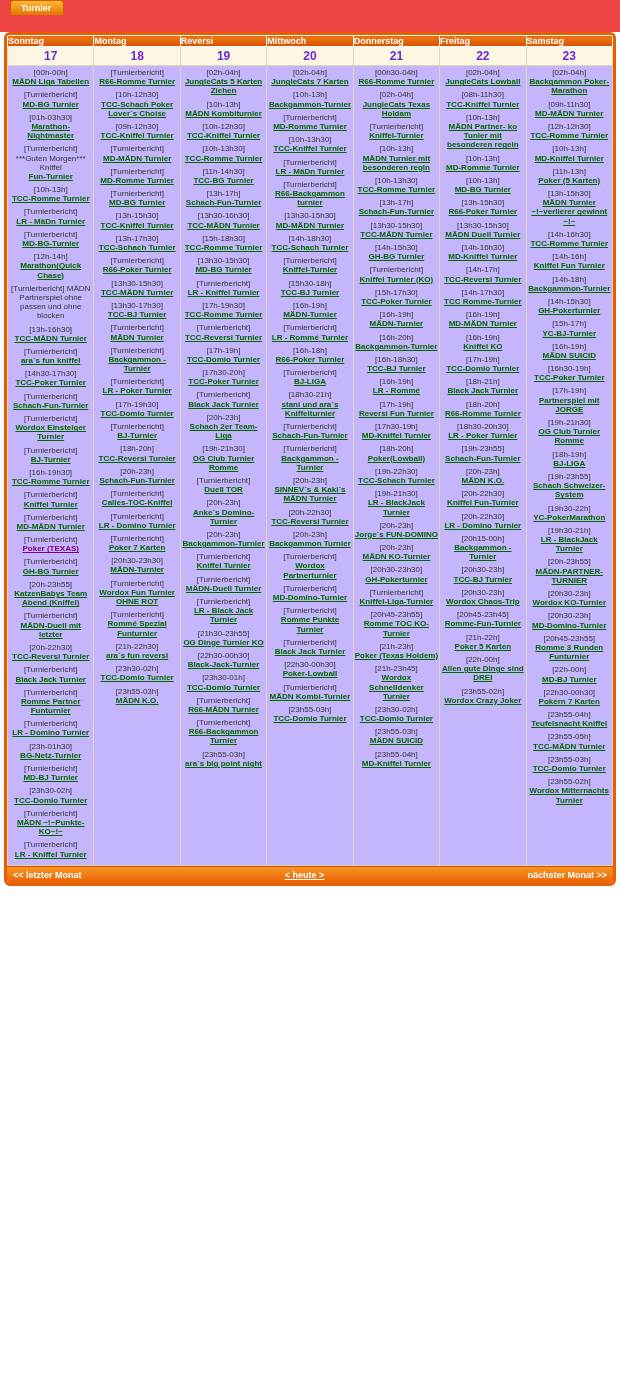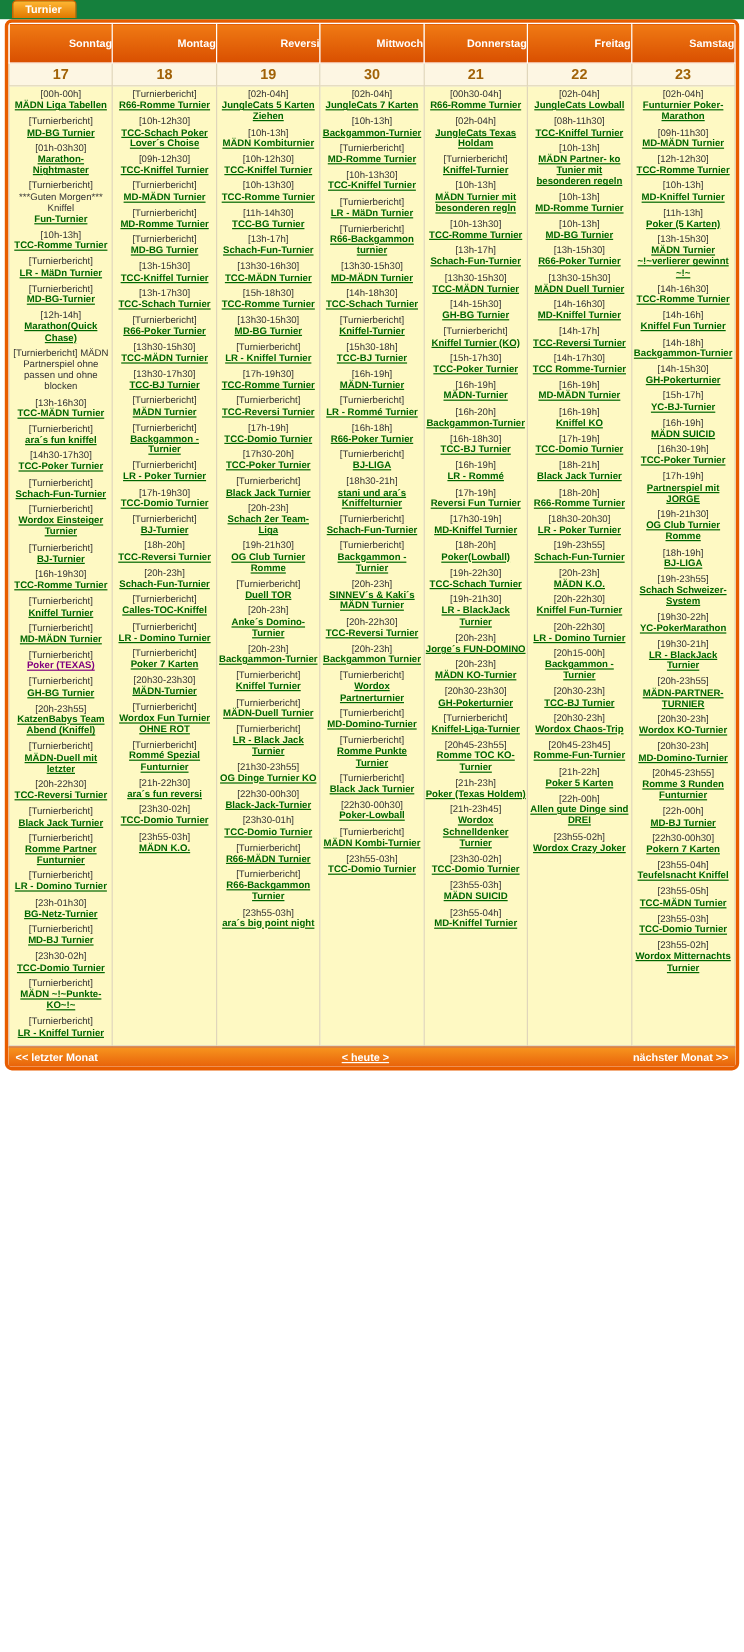--- a/index.html
+++ b/index.html
@@ -9,22 +9,22 @@
     font-family: "Liberation Sans", sans-serif;
     font-size: 9px;
   }
   .page {
     width: 620px;
     min-height: 1377px;
     position: relative;
     background: #ffffff;
   }
   .tab-bar {
-    height: 16px;
-    background: #15803d;
+    height: 32px;
+    background: #ef4444;
     position: relative;
   }
   .tab {
     display: inline-block;
     background: #f4a000;
     background: linear-gradient(#ffb733, #e07800);
     color: #ffffff;
     font-size: 9px;
     font-weight: bold;
     padding: 2px 12px 2px 10px;
@@ -54,35 +54,35 @@
     width: 100%;
     border-collapse: collapse;
     table-layout: fixed;
   }
   table.cal th.dayname {
     background: #e85d00;
     background: linear-gradient(#f07a14, #d94f00);
     color: #ffffff;
     font-size: 9px;
     font-weight: bold;
-    padding: 11px 0;
+    padding: 0 0;
     border: 1px solid #ffffff;
-    text-align: right;
+    text-align: left;
   }
   td.daynum {
     background: #fdf6e3;
-    color: #a16207;
+    color: #6d28d9;
     font-weight: bold;
     font-size: 12px;
     text-align: center;
     padding: 2px 0;
     border: 1px solid #e0d6bb;
   }
   td.daycell {
-    background: #fef9c3;
+    background: #c4b5fd;
     vertical-align: top;
     border: 1px solid #e0d6bb;
     padding: 2px 1px;
     text-align: center;
     line-height: 1.15;
   }
   .ev { margin-bottom: 4px; }
   .ev .t { color: #333333; font-size: 8px; display: block; }
   .ev .n {
     color: #006600;
@@ -137,21 +137,21 @@
           <th class="dayname">Reversi</th>
           <th class="dayname">Mittwoch</th>
           <th class="dayname">Donnerstag</th>
           <th class="dayname">Freitag</th>
           <th class="dayname">Samstag</th>
         </tr>
         <tr>
           <td class="daynum">17</td>
           <td class="daynum">18</td>
           <td class="daynum">19</td>
-          <td class="daynum">30</td>
+          <td class="daynum">20</td>
           <td class="daynum">21</td>
           <td class="daynum">22</td>
           <td class="daynum">23</td>
         </tr>
       </thead>
       <tbody>
         <tr>
           <td class="daycell">
               <div class="ev green">
                 <span class="t">[00h-00h]</span>
@@ -839,21 +839,21 @@
                 <span class="n">Allen gute Dinge sind DREI</span>
               </div>
               <div class="ev green">
                 <span class="t">[23h55-02h]</span>
                 <span class="n">Wordox Crazy Joker</span>
               </div>
             </td>
           <td class="daycell">
               <div class="ev green">
                 <span class="t">[02h-04h]</span>
-                <span class="n">Funturnier Poker-Marathon</span>
+                <span class="n">Backgammon Poker-Marathon</span>
               </div>
               <div class="ev green">
                 <span class="t">[09h-11h30]</span>
                 <span class="n">MD-MÄDN Turnier</span>
               </div>
               <div class="ev green">
                 <span class="t">[12h-12h30]</span>
                 <span class="n">TCC-Romme Turnier</span>
               </div>
               <div class="ev green">

